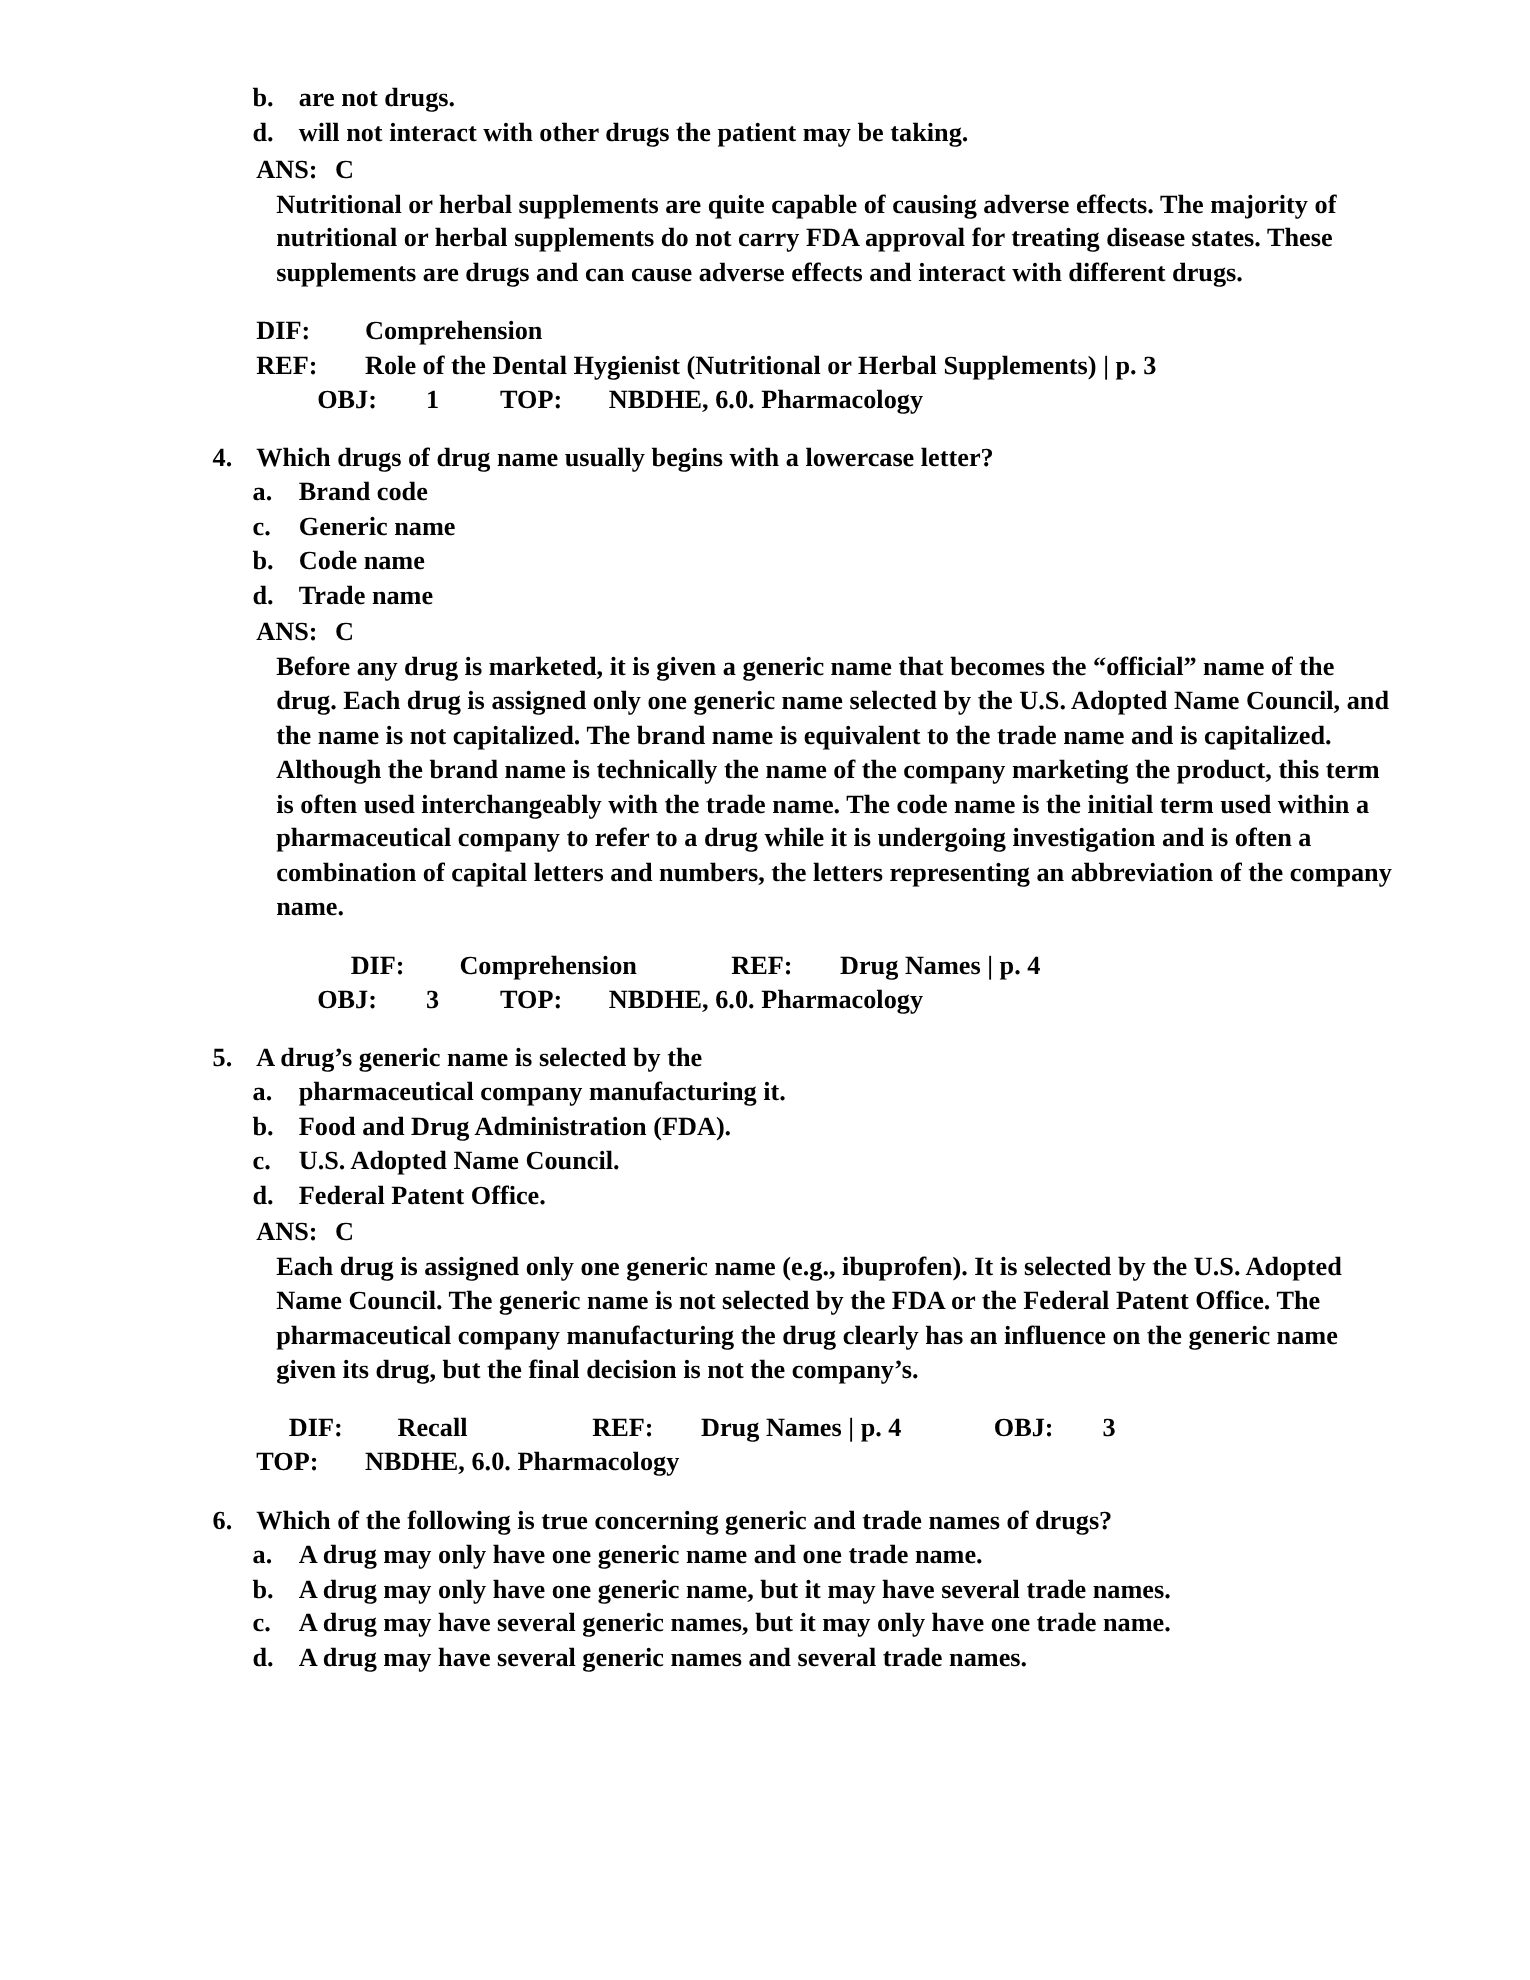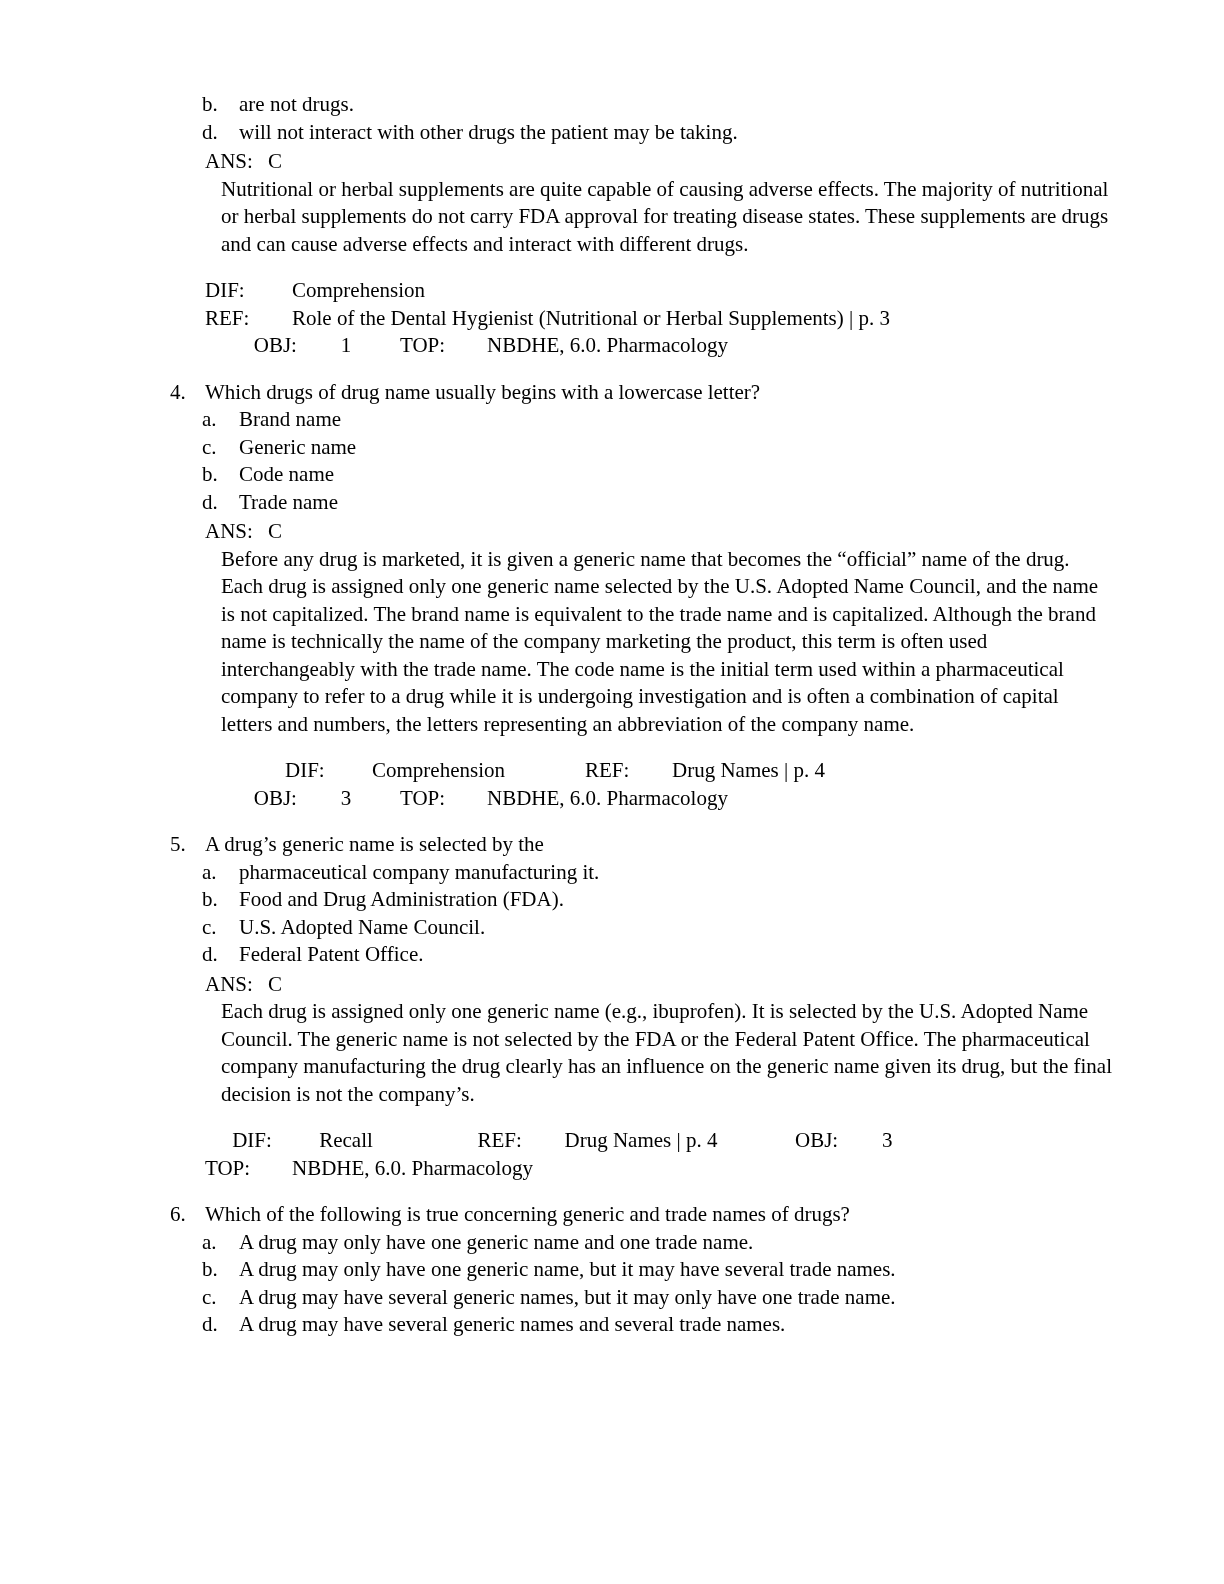--- a/index.html
+++ b/index.html
@@ -11,21 +11,22 @@
   body {
     width: 1224px;
     height: 1584px;
     overflow: hidden;
     font-family: "Liberation Serif", "DejaVu Serif", serif;
     font-size: 21px;
     line-height: 27.5px;
   }
   .doc {
     box-sizing: border-box;
-    padding: 91px 110px 0 170px;
+    padding: 65px 110px 0 170px;
+    font-weight: bold;
   }
   .question-block { margin-top: 19px; }
   .question-block:first-child { margin-top: 0; }
 
   .q-line { }
   .q-num {
     display: inline-block;
     width: 35px;
     vertical-align: top;
   }
@@ -88,21 +89,21 @@
           <span class="meta-seg">
             <span class="meta-label">TOP:</span>
             <span class="meta-value">NBDHE, 6.0. Pharmacology</span>
           </span>
         </div>
       </div>
     </section>
     <section class="question-block">
       <div class="q-line"><span class="q-num">4.</span><span class="q-text">Which drugs of drug name usually begins with a lowercase letter?</span></div>
       <div class="options">
-        <div class="option"><span class="opt-letter">a.</span><span class="opt-text">Brand name</span></div>
+        <div class="option"><span class="opt-letter">a.</span><span class="opt-text">Brand code</span></div>
         <div class="option"><span class="opt-letter">c.</span><span class="opt-text">Generic name</span></div>
         <div class="option"><span class="opt-letter">b.</span><span class="opt-text">Code name</span></div>
         <div class="option"><span class="opt-letter">d.</span><span class="opt-text">Trade name</span></div>
       </div>
       <div class="answer-line"><span class="meta-label">ANS:</span><span>C</span></div>
       <div class="rationale">Before any drug is marketed, it is given a generic name that becomes the “official” name of the drug. Each drug is assigned only one generic name selected by the U.S. Adopted Name Council, and the name is not capitalized. The brand name is equivalent to the trade name and is capitalized. Although the brand name is technically the name of the company marketing the product, this term is often used interchangeably with the trade name. The code name is the initial term used within a pharmaceutical company to refer to a drug while it is undergoing investigation and is often a combination of capital letters and numbers, the letters representing an abbreviation of the company name.</div>
       <div class="meta">
         <div class="meta-line">
           <span class="meta-seg" style="min-width: 380px;">
             <span class="meta-label">DIF:</span>

